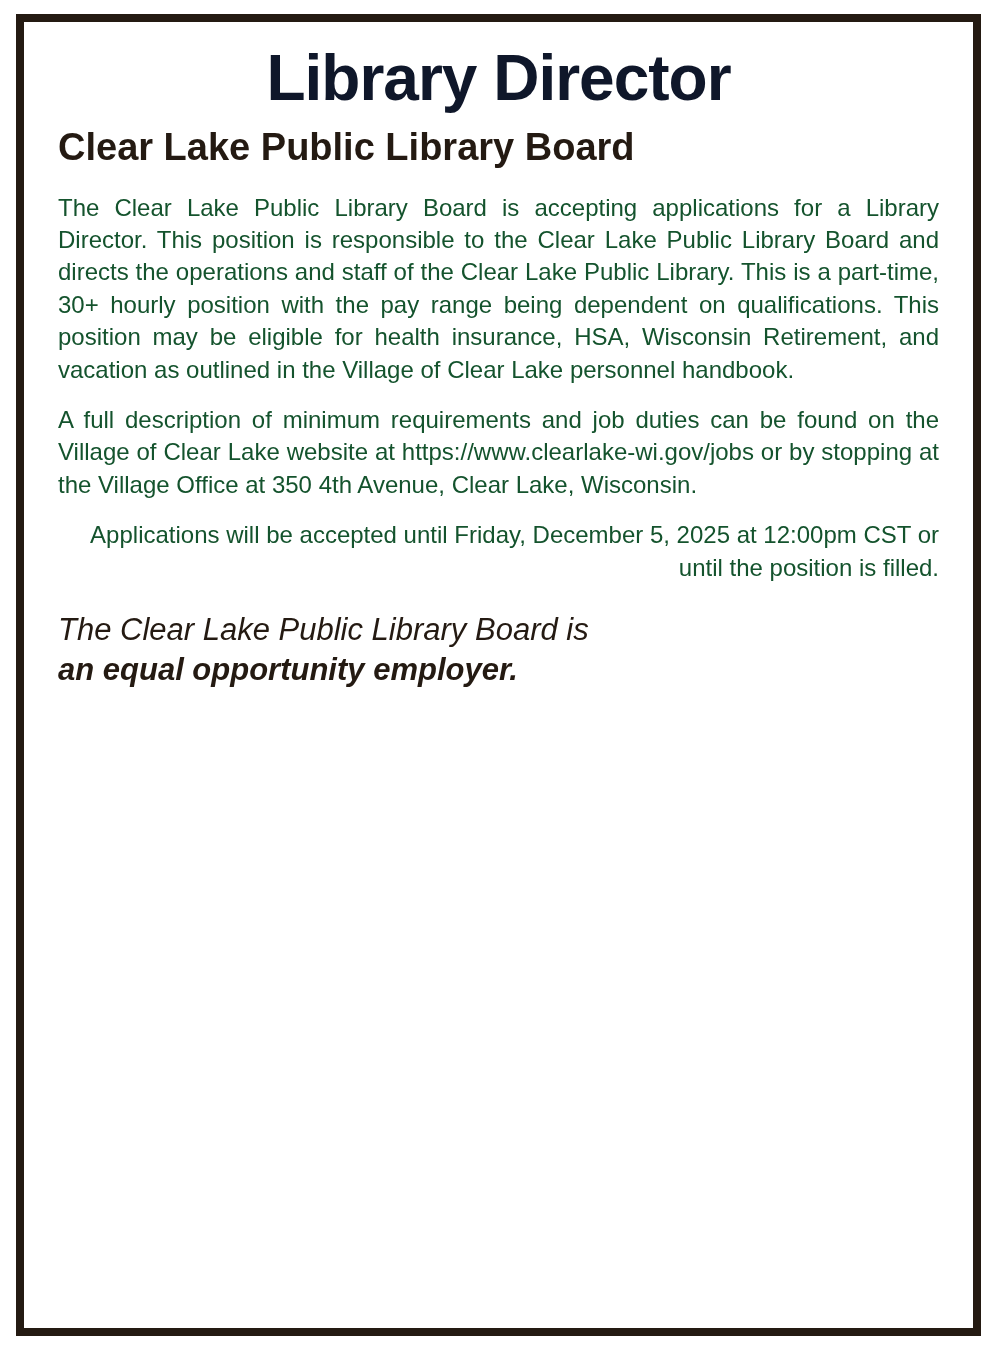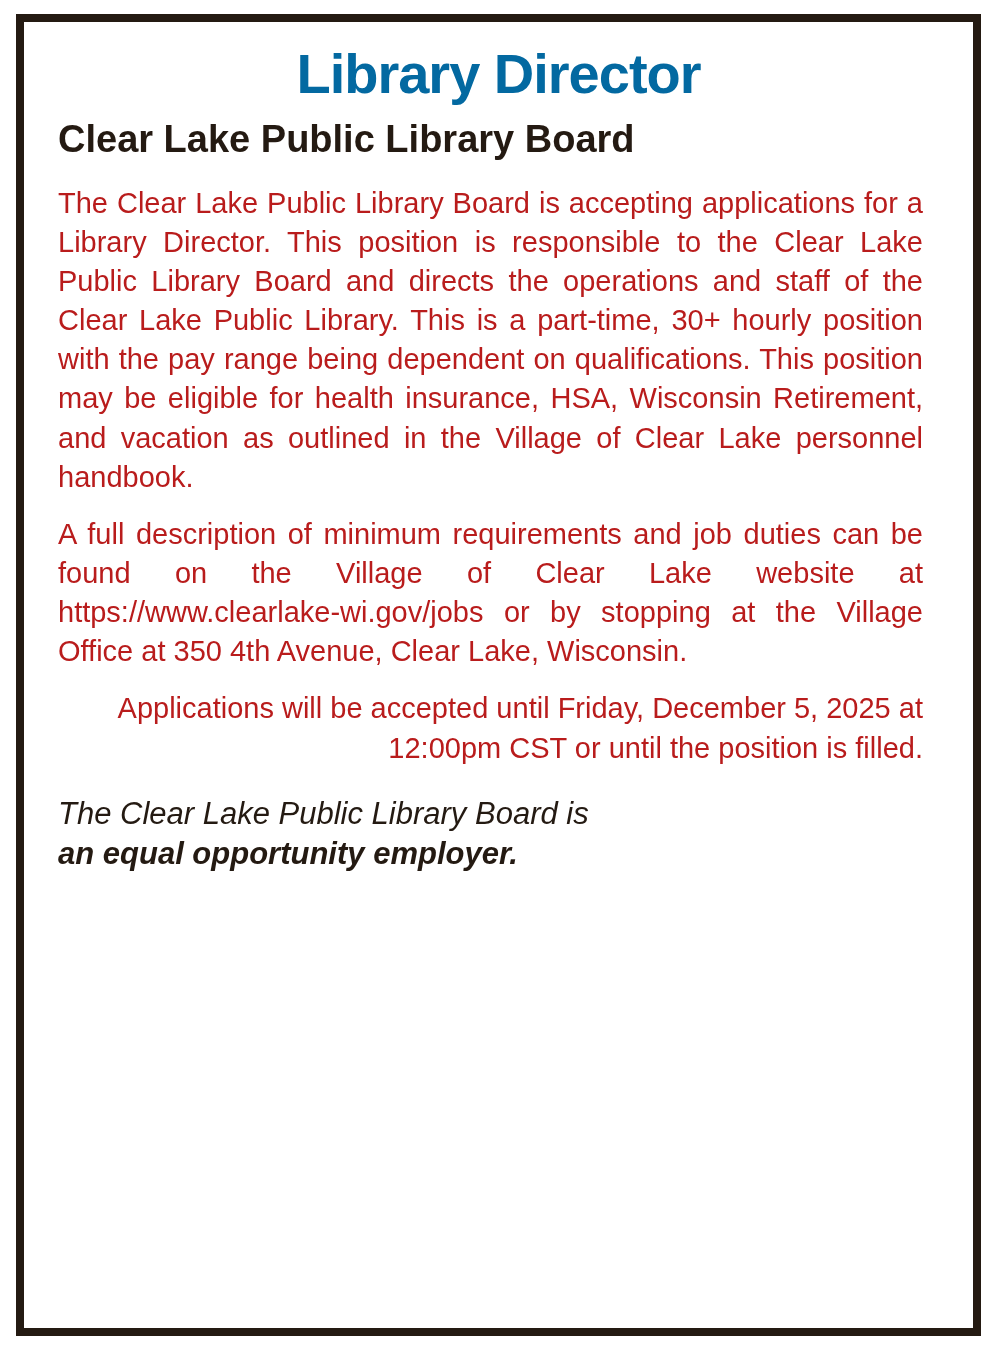--- a/index.html
+++ b/index.html
@@ -25,43 +25,43 @@
     box-sizing: border-box;
     width: 100%;
     height: 100%;
     border: 8px solid #241a12;
     padding: 22px 34px 18px 34px;
     background: #ffffff;
     display: flex;
     flex-direction: column;
   }
   .title {
-    font-size: 56px;
+    font-size: 64px;
     font-weight: bold;
     letter-spacing: -1px;
     text-align: center;
     line-height: 1.0;
-    color: #0369a1;
+    color: #0f172a;
     margin: 2px 0 0 0;
   }
   .subtitle {
     font-size: 38px;
     font-weight: bold;
     text-align: left;
     line-height: 1.15;
     color: #241a12;
     margin: 16px 0 6px 0;
   }
   .body-para {
-    font-size: 29px;
+    font-size: 24px;
     line-height: 1.35;
     text-align: justify;
     text-justify: inter-word;
-    color: #b91c1c;
-    margin: 18px 16px 0 0;
+    color: #14532d;
+    margin: 18px 0 0 0;
   }
   .body-para.first {
     margin-top: 16px;
   }
   .body-para.no-justify {
     text-align: right;
   }
   .closing {
     font-size: 31px;
     font-style: italic;

